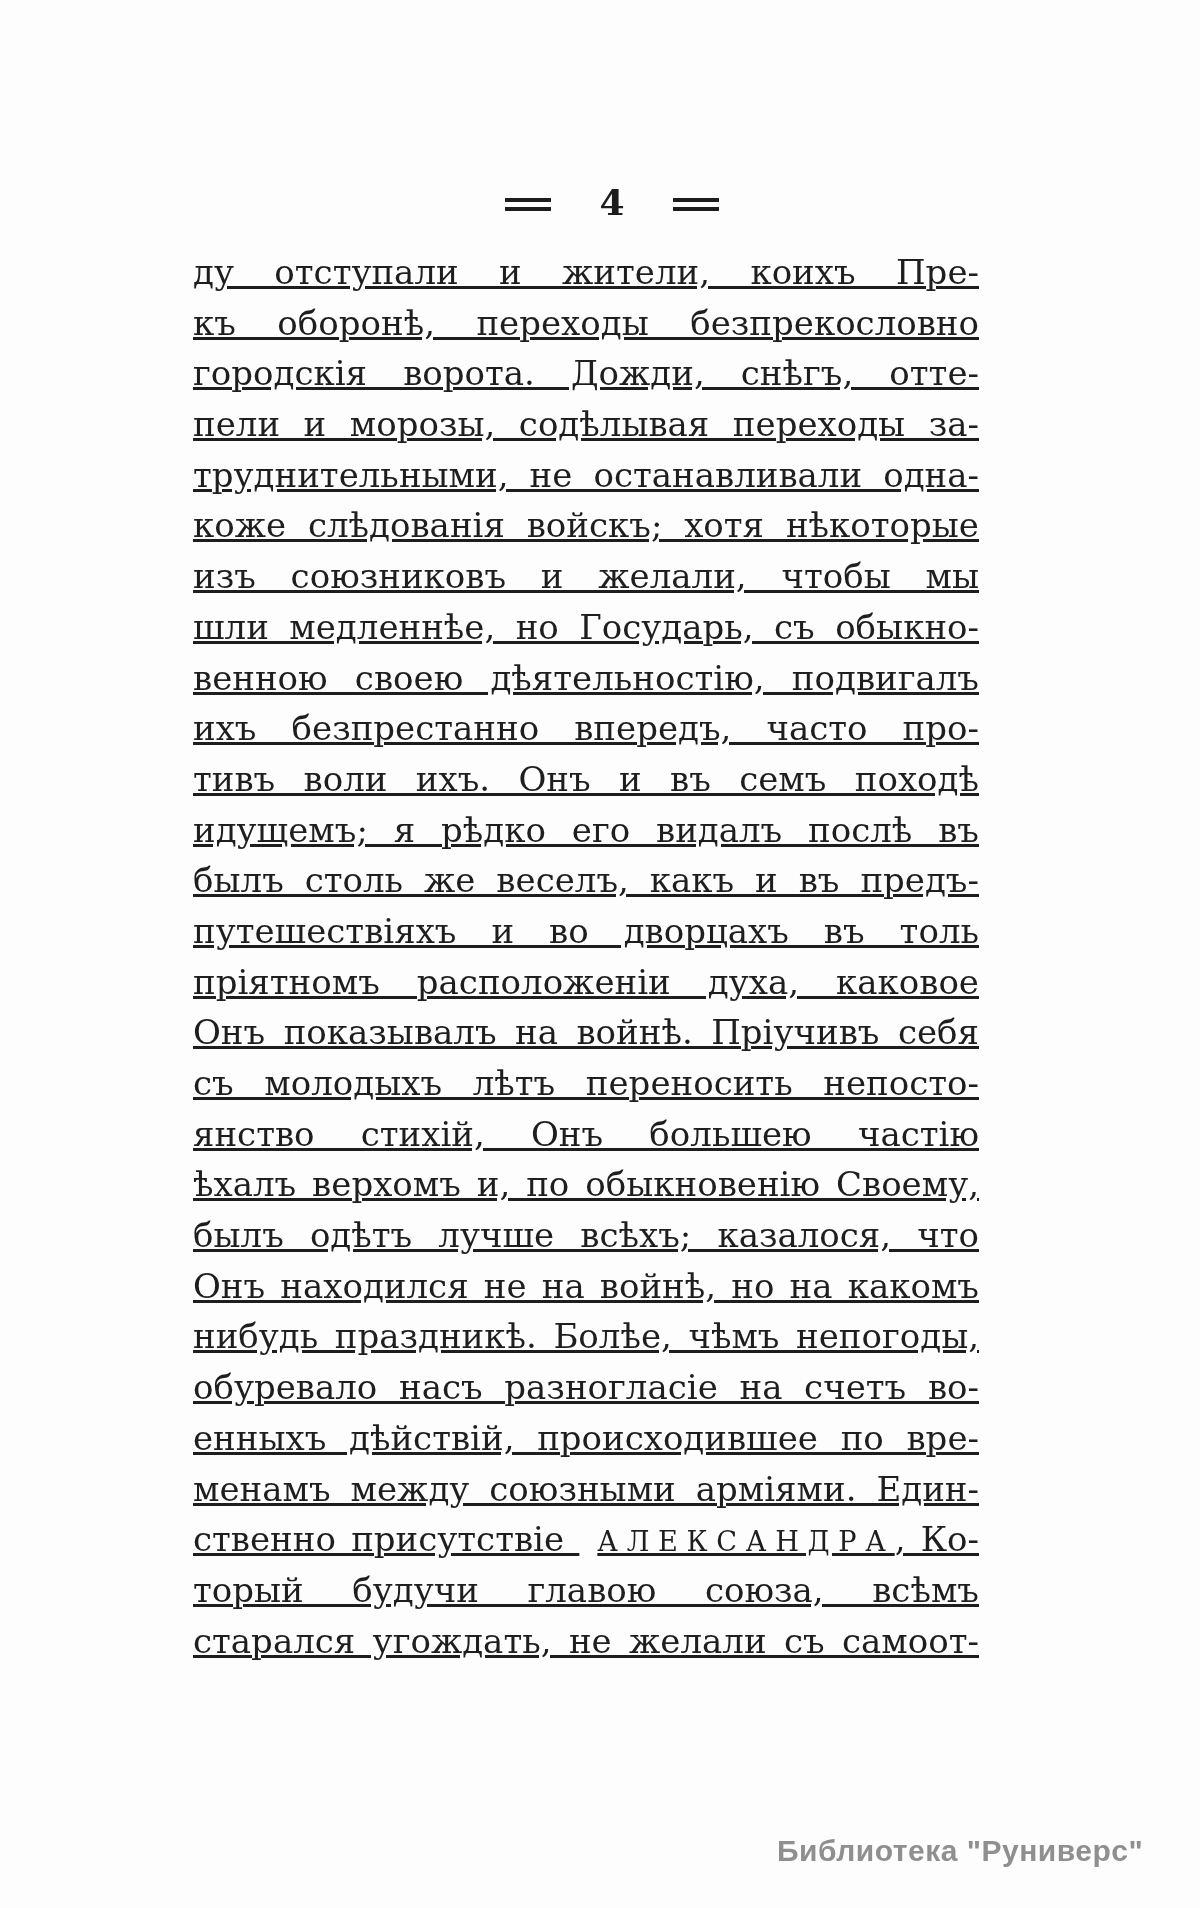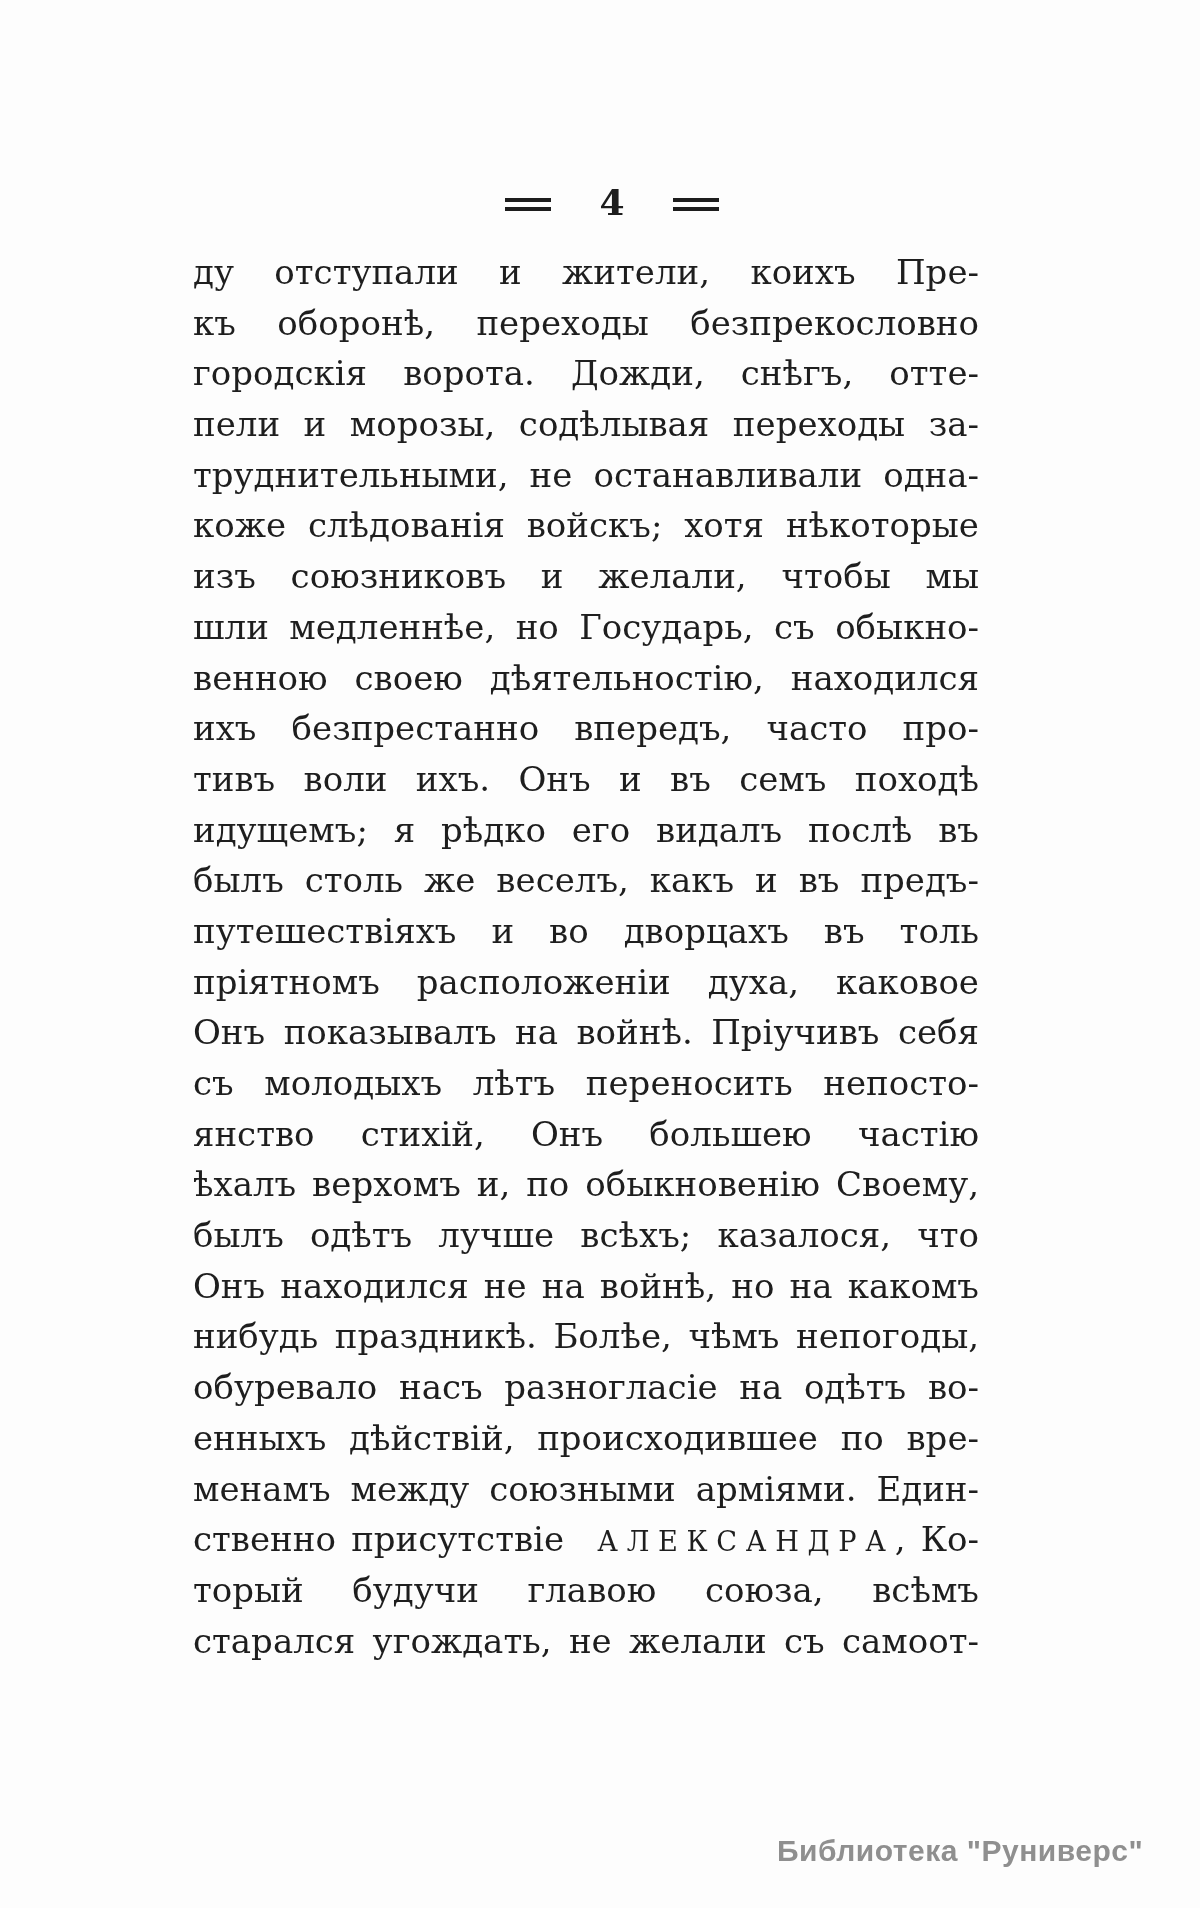--- a/index.html
+++ b/index.html
@@ -41,20 +41,21 @@
   }
   
   .text-block {
     position: absolute;
     left: 193px;
     top: 247px;
     width: 786px;
     color: #1e1e1e;
     font-size: 34px;
     line-height: 50.7px;
+    text-decoration: underline;
   }
   .text-line {
     height: 50.7px;
     text-align: justify;
     text-align-last: justify;
   }
   .spaced-caps {
     text-transform: uppercase;
     font-size: 0.8em;
     letter-spacing: 0.32em;
@@ -86,35 +87,35 @@
 
   <div class="text-block">
       <div class="text-line">ду отступали и жители, коихъ Пре-</div>
       <div class="text-line">къ оборонѣ, переходы безпрекословно</div>
       <div class="text-line">городскія ворота. Дожди, снѣгъ, отте-</div>
       <div class="text-line">пели и морозы, содѣлывая переходы за-</div>
       <div class="text-line">труднительными, не останавливали одна-</div>
       <div class="text-line">коже слѣдованія войскъ; хотя нѣкоторые</div>
       <div class="text-line">изъ союзниковъ и желали, чтобы мы</div>
       <div class="text-line">шли медленнѣе, но Государь, съ обыкно-</div>
-      <div class="text-line">венною своею дѣятельностію, находился</div>
+      <div class="text-line">венною своею дѣятельностію, подвигалъ</div>
       <div class="text-line">ихъ безпрестанно впередъ, часто про-</div>
       <div class="text-line">тивъ воли ихъ. Онъ и въ семъ походѣ</div>
       <div class="text-line">идущемъ; я рѣдко его видалъ послѣ въ</div>
       <div class="text-line">былъ столь же веселъ, какъ и въ предъ-</div>
       <div class="text-line">путешествіяхъ и во дворцахъ въ толь</div>
       <div class="text-line">пріятномъ расположеніи духа, каковое</div>
       <div class="text-line">Онъ показывалъ на войнѣ. Пріучивъ себя</div>
       <div class="text-line">съ молодыхъ лѣтъ переносить непосто-</div>
       <div class="text-line">янство стихій, Онъ большею частію</div>
       <div class="text-line">ѣхалъ верхомъ и, по обыкновенію Своему,</div>
       <div class="text-line">былъ одѣтъ лучше всѣхъ; казалося, что</div>
       <div class="text-line">Онъ находился не на войнѣ, но на какомъ</div>
       <div class="text-line">нибудь праздникѣ. Болѣе, чѣмъ непогоды,</div>
-      <div class="text-line">обуревало насъ разногласіе на одѣтъ во-</div>
+      <div class="text-line">обуревало насъ разногласіе на счетъ во-</div>
       <div class="text-line">енныхъ дѣйствій, происходившее по вре-</div>
       <div class="text-line">менамъ между союзными арміями. Един-</div>
       <div class="text-line"><span>ственно присутствіе </span><span class="spaced-caps">Александра</span><span>, Ко-</span></div>
       <div class="text-line">торый будучи главою союза, всѣмъ</div>
       <div class="text-line">старался угождать, не желали съ самоот-</div>
     </div>
 
   <div class="watermark">Библиотека "Руниверс"</div>
 
 </div>

